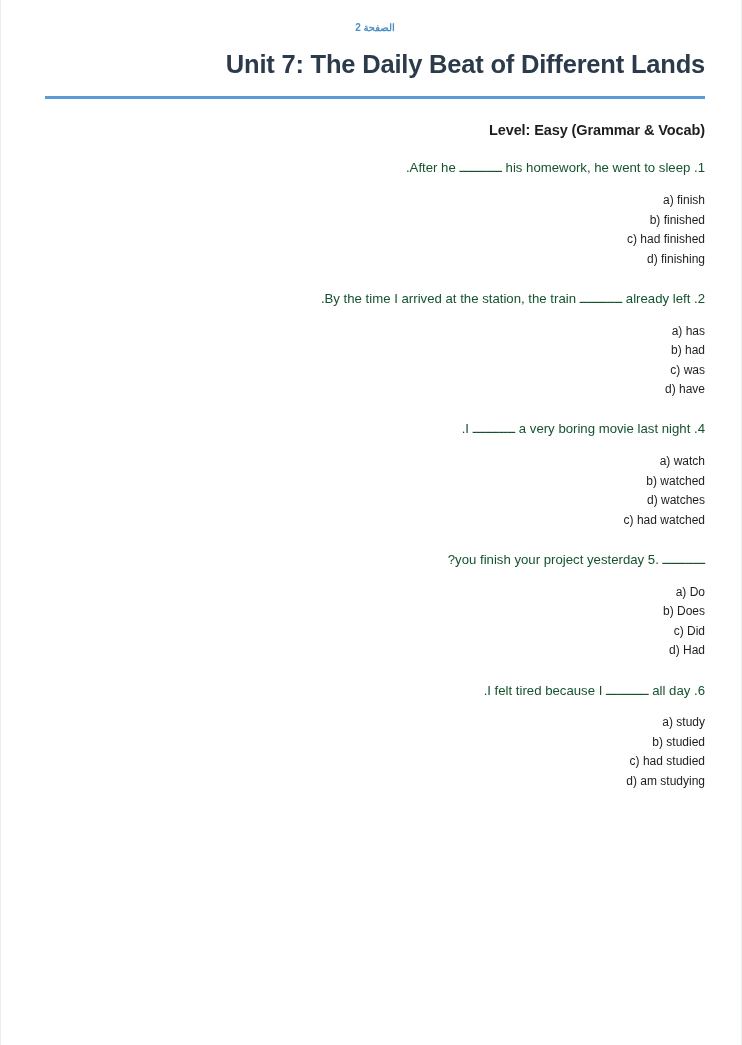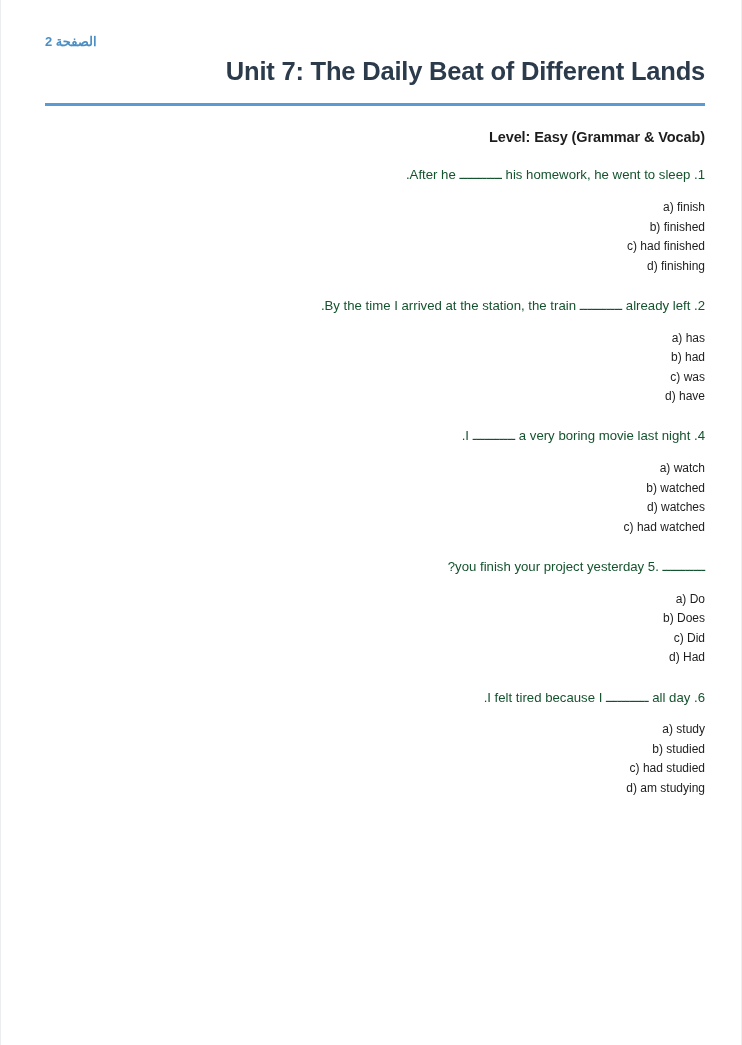--- a/index.html
+++ b/index.html
@@ -18,34 +18,34 @@
     position: relative;
     width: 742px;
     height: 1045px;
     box-sizing: border-box;
     background: #ffffff;
     border-left: 1px solid #ebedef;
     border-right: 1px solid #ebedef;
     padding: 0 36px 0 44px;
   }
   .page-label {
-    text-align: left;
-    font-size: 13px;
+    text-align: center;
+    font-size: 10px;
     font-weight: bold;
     color: #4b8fc4;
     direction: rtl;
-    padding-top: 34px;
+    padding-top: 22px;
     letter-spacing: 0.1px;
   }
   .doc-title {
     text-align: right;
     font-size: 25.5px;
     font-weight: bold;
     color: #2c3b4c;
-    margin-top: 8px;
+    margin-top: 17px;
     letter-spacing: -0.2px;
     line-height: 1.15;
   }
   .title-rule {
     margin-top: 14px;
     height: 3px;
     background: #5b9bd5;
     width: 100%;
   }
   .level-line {

